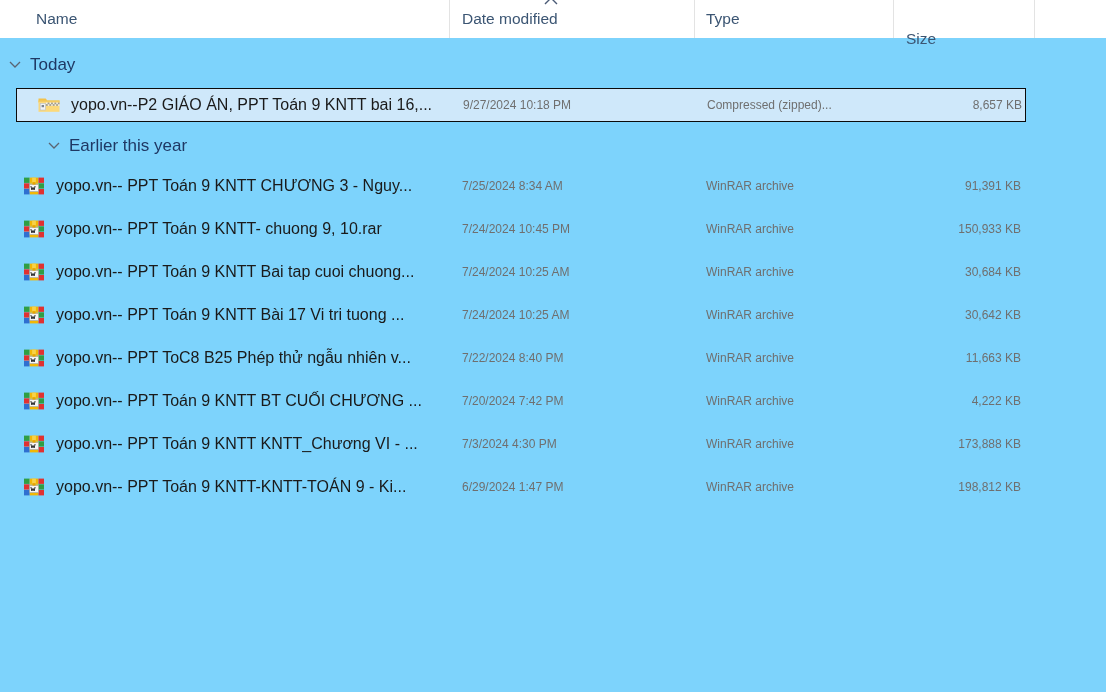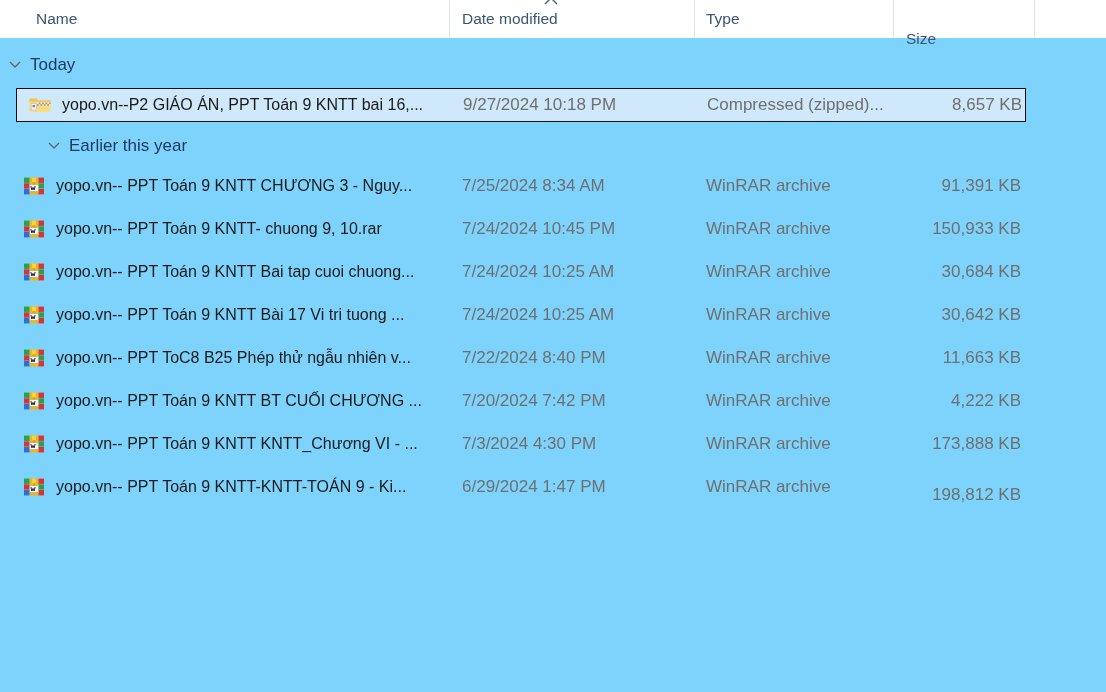--- a/index.html
+++ b/index.html
@@ -93,21 +93,21 @@
   .row.selected {
     background: #cfe8fa;
     border: 1px solid #0b0b0b;
   }
   .row .cell {
     position: absolute;
     top: 0;
     height: 32px;
     display: flex;
     align-items: center;
-    font-size: 17px;
+    font-size: 12px;
     white-space: nowrap;
     overflow: hidden;
   }
   .row .cell.name {
     gap: 10px;
     color: #1a1a1a;
     font-size: 16px;
   }
   .row .cell.date,
   .row .cell.type {
@@ -163,21 +163,21 @@
   <div class="group-header" style="top:51px;">
     <span class="group-chevron">
       <svg width="12" height="8" viewBox="0 0 12 8">
         <path d="M1 2 L6 7 L11 2" fill="none" stroke="#5a6472" stroke-width="1.3"></path>
       </svg>
     </span>
     <span class="group-label">Today</span>
   </div>
 
   <div class="row selected" style="top:88px;">
-    <div class="cell name" style="left:11px;width:430px;">
+    <div class="cell name" style="left:20px;width:430px;">
       <span class="fileicon">
         <svg width="24" height="24" viewBox="0 0 24 24">
           <path d="M1.5 5.5 h7.2 l1.6 2.1 h12.2 v2.2 h-21 z" fill="#f3c14a"></path>
           <path d="M1.5 7.6 h21 v11.2 h-21 z" fill="#fcd97a"></path>
           <path d="M1.5 7.6 h21 v1.1 h-21 z" fill="#e8b740" opacity="0.6"></path>
           <rect x="3.2" y="10.4" width="5.2" height="6.6" fill="#f0f2f5" stroke="#b9bfc7" stroke-width="0.6"></rect>
           <rect x="4.6" y="12.0" width="2.4" height="2.2" fill="#7b848f"></rect>
           <g fill="#efefef">
             <rect x="9.0" y="9.6" width="1.7" height="1.6"></rect>
             <rect x="12.4" y="9.6" width="1.7" height="1.6"></rect>
@@ -414,16 +414,16 @@
           <rect x="10.1" y="3.6" width="3.8" height="5.0" fill="#f7d24a"></rect>
           <rect x="7.6" y="10.3" width="8.8" height="7.4" fill="#f5f5f5" stroke="#9c9c9c" stroke-width="0.6"></rect>
           <path d="M8.9 12.0 l1.0 4.0 l1.1 -2.6 l1.1 2.6 l1.0 -4.0" fill="none" stroke="#1a1a1a" stroke-width="0.9"></path>
           <rect x="10.5" y="8.2" width="3.0" height="2.4" fill="#e8a400"></rect>
         </svg>
       </span>
       <span class="namelabel">yopo.vn-- PPT Toán 9 KNTT-KNTT-TOÁN 9 - Ki...</span>
     </div>
     <div class="cell date" style="left:446px;width:235px;">6/29/2024 1:47 PM</div>
     <div class="cell type" style="left:690px;width:190px;">WinRAR archive</div>
-    <div class="cell size" style="left:860px;width:145px;margin-top:8px;">198,812 KB</div>
+    <div class="cell size" style="left:860px;width:145px;">198,812 KB</div>
   </div>
 
 </div>
 
 </body></html>

